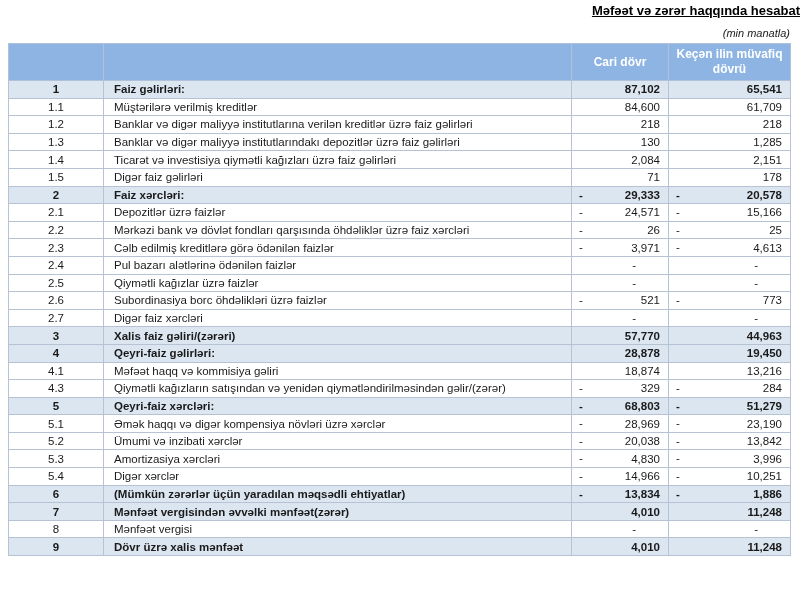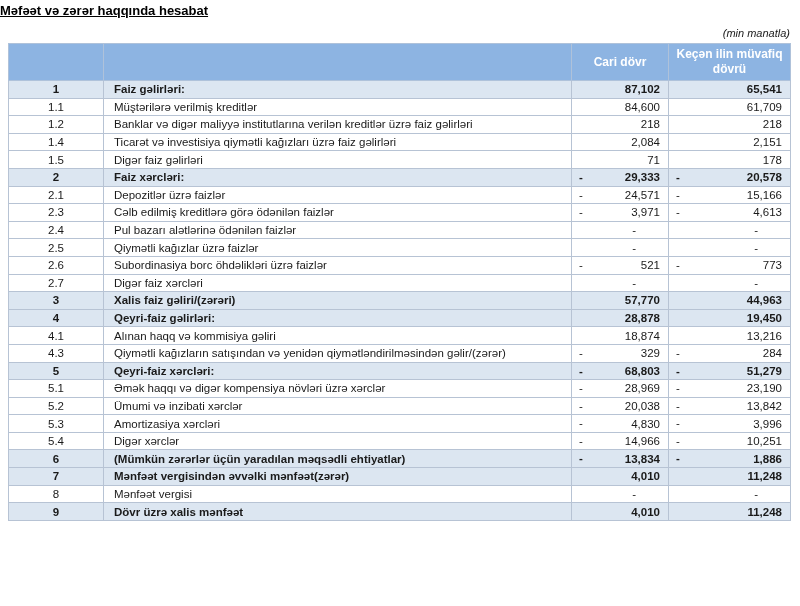--- a/index.html
+++ b/index.html
@@ -12,21 +12,21 @@
     color: #1a1a1a;
     overflow: hidden;
   }
   .page {
     position: relative;
     width: 800px;
     height: 606px;
   }
   .title {
     margin-top: 3px;
-    text-align: left;
+    text-align: right;
     font-size: 13px;
     font-weight: bold;
     text-decoration: underline;
     color: #000;
   }
   .unit-note {
     margin-top: 9px;
     margin-right: 10px;
     text-align: right;
     font-size: 11px;
@@ -129,20 +129,26 @@
           <td class="val">84,600</td>
           <td class="val">61,709</td>
         </tr>
         <tr>
           <td class="num">1.2</td>
           <td class="desc">Banklar və digər maliyyə institutlarına verilən kreditlər üzrə faiz gəlirləri</td>
           <td class="val">218</td>
           <td class="val">218</td>
         </tr>
         <tr>
+          <td class="num">1.3</td>
+          <td class="desc">Banklar və digər maliyyə institutlarındakı depozitlər üzrə faiz gəlirləri</td>
+          <td class="val">130</td>
+          <td class="val">1,285</td>
+        </tr>
+        <tr>
           <td class="num">1.4</td>
           <td class="desc">Ticarət və investisiya qiymətli kağızları üzrə faiz gəlirləri</td>
           <td class="val">2,084</td>
           <td class="val">2,151</td>
         </tr>
         <tr>
           <td class="num">1.5</td>
           <td class="desc">Digər faiz gəlirləri</td>
           <td class="val">71</td>
           <td class="val">178</td>
@@ -153,20 +159,26 @@
           <td class="val"><span class="minus">-</span><span>29,333</span></td>
           <td class="val"><span class="minus">-</span><span>20,578</span></td>
         </tr>
         <tr>
           <td class="num">2.1</td>
           <td class="desc">Depozitlər üzrə faizlər</td>
           <td class="val"><span class="minus">-</span><span>24,571</span></td>
           <td class="val"><span class="minus">-</span><span>15,166</span></td>
         </tr>
         <tr>
+          <td class="num">2.2</td>
+          <td class="desc">Mərkəzi bank və dövlət fondları qarşısında öhdəliklər üzrə faiz xərcləri</td>
+          <td class="val"><span class="minus">-</span><span>26</span></td>
+          <td class="val"><span class="minus">-</span><span>25</span></td>
+        </tr>
+        <tr>
           <td class="num">2.3</td>
           <td class="desc">Cəlb edilmiş kreditlərə görə ödənilən faizlər</td>
           <td class="val"><span class="minus">-</span><span>3,971</span></td>
           <td class="val"><span class="minus">-</span><span>4,613</span></td>
         </tr>
         <tr>
           <td class="num">2.4</td>
           <td class="desc">Pul bazarı alətlərinə ödənilən faizlər</td>
           <td class="val"><span class="dash-val">-</span></td>
           <td class="val"><span class="dash-val">-</span></td>
@@ -196,21 +208,21 @@
           <td class="val">44,963</td>
         </tr>
         <tr class="section">
           <td class="num">4</td>
           <td class="desc">Qeyri-faiz gəlirləri:</td>
           <td class="val">28,878</td>
           <td class="val">19,450</td>
         </tr>
         <tr>
           <td class="num">4.1</td>
-          <td class="desc">Alınan haqq və kommisiya gəliri</td>
+          <td class="desc">Məfəət haqq və kommisiya gəliri</td>
           <td class="val">18,874</td>
           <td class="val">13,216</td>
         </tr>
         <tr>
           <td class="num">4.3</td>
           <td class="desc">Qiymətli kağızların satışından və yenidən qiymətləndirilməsindən gəlir/(zərər)</td>
           <td class="val"><span class="minus">-</span><span>329</span></td>
           <td class="val"><span class="minus">-</span><span>284</span></td>
         </tr>
         <tr class="section">

